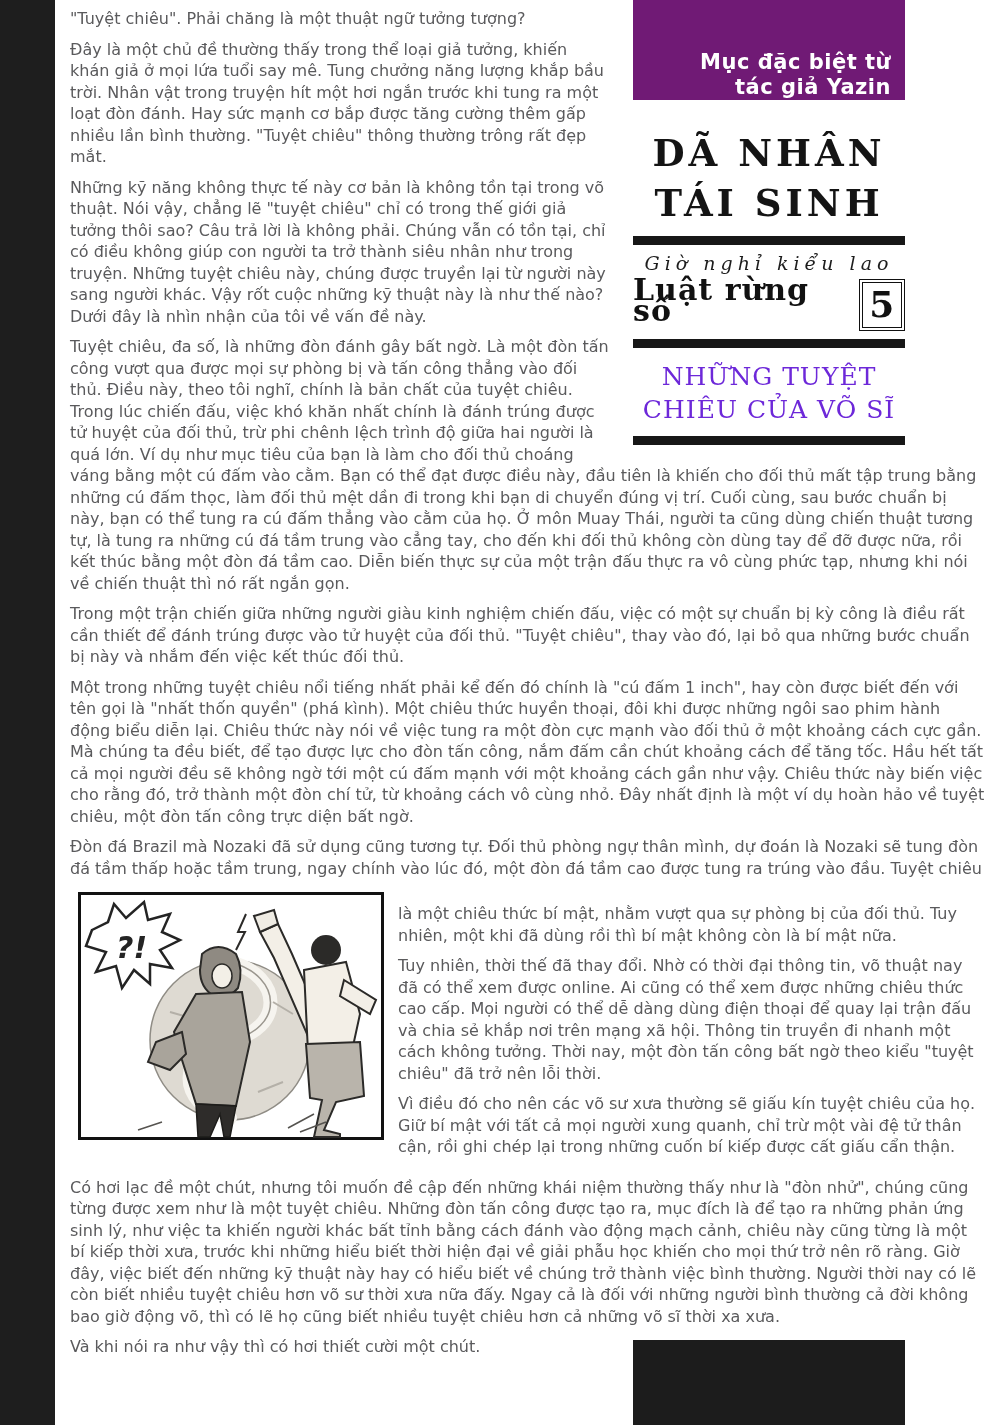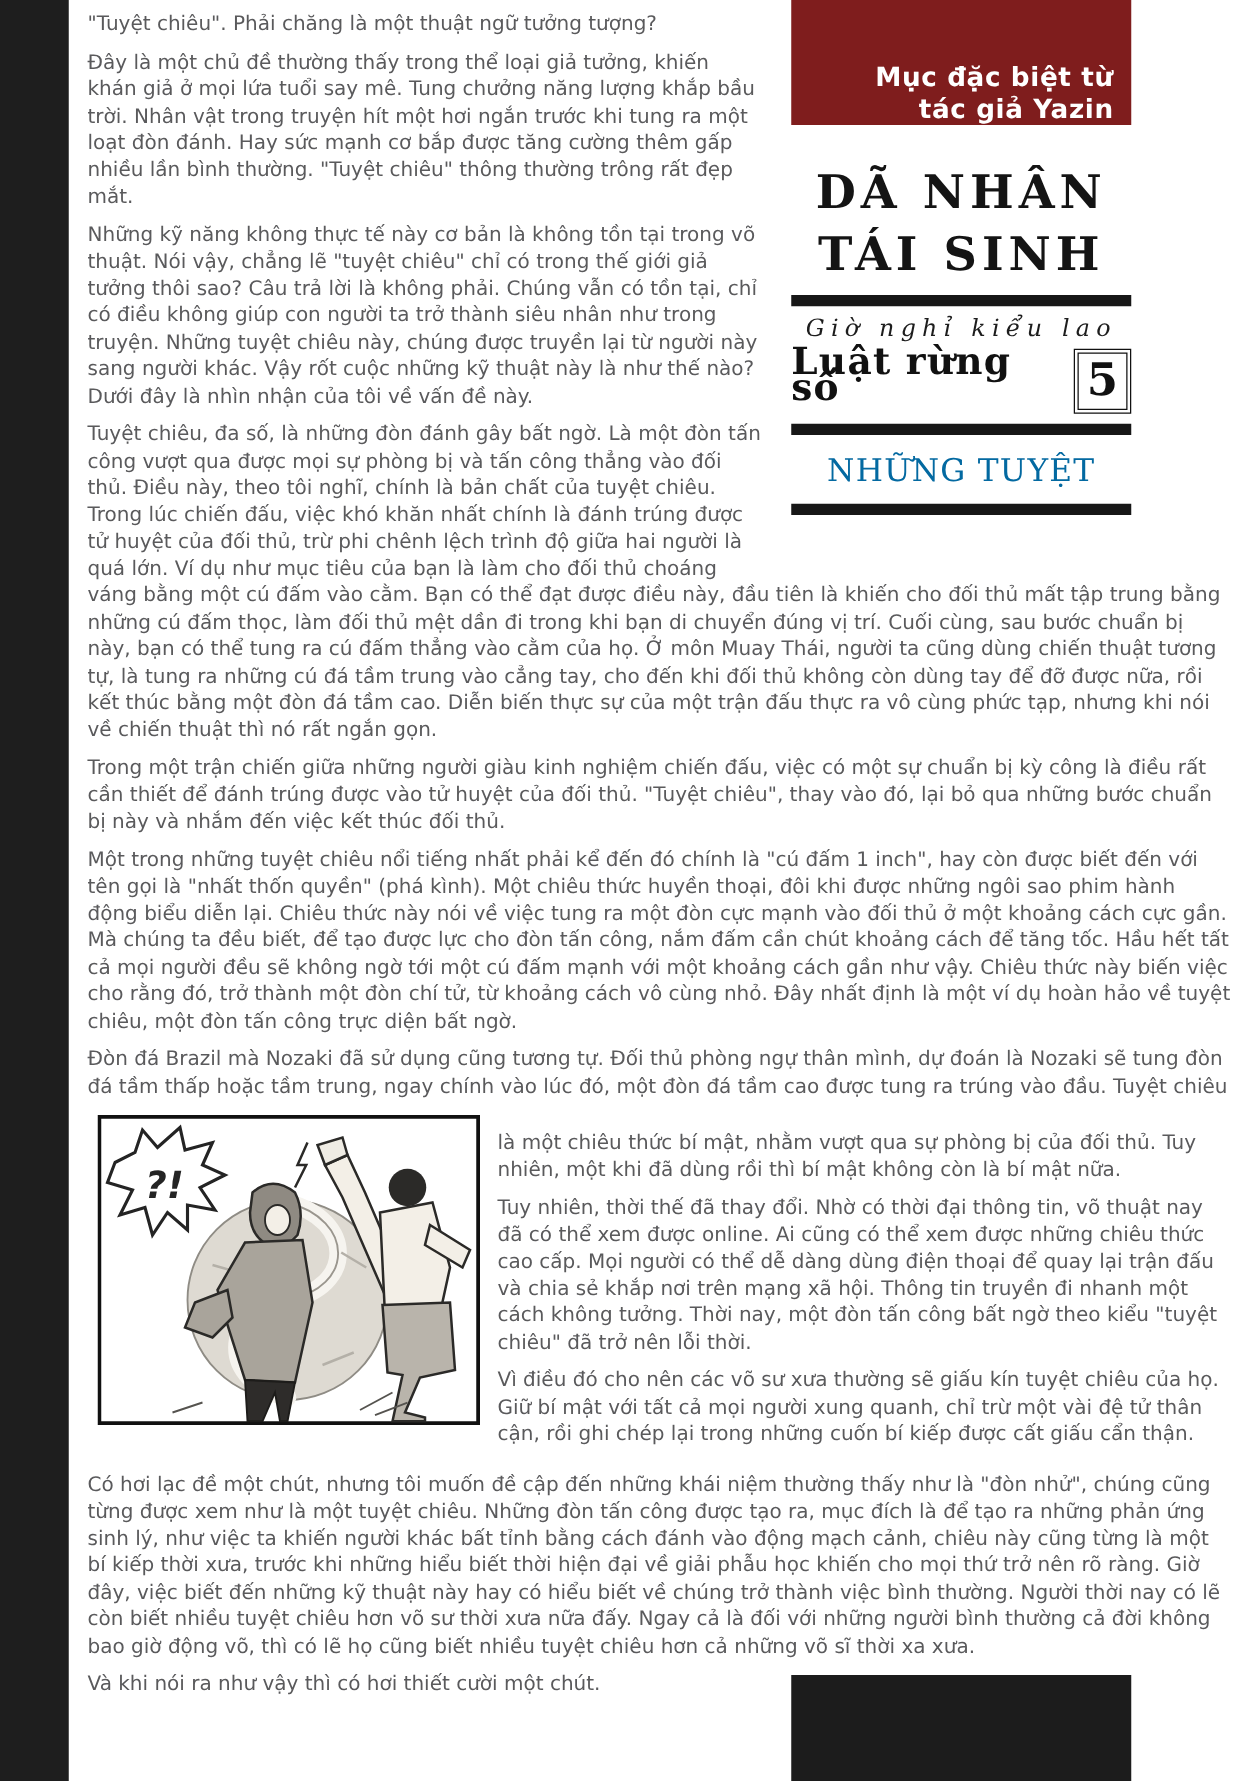--- a/index.html
+++ b/index.html
@@ -5,35 +5,35 @@
   html,body{margin:0;padding:0;background:#fff;}
   body{width:1000px;height:1425px;font-family:"DejaVu Sans",sans-serif;}
   .page{position:relative;width:1000px;height:1425px;overflow:hidden;display:flex;background:#fff;}
   .leftbar{flex:none;width:55px;background:#1e1e1e;}
   .content{flex:1;padding:0 15px;color:#5a5a5c;font-size:16px;line-height:21.5px;text-align:left;}
   .content p{margin:0 0 9px 0;}
   .content p.first{margin-top:8px;}
 
   
   .sidebar{float:right;width:352px;height:424px;margin:0 0 22px 22px;}
-  .kicker-box{width:244px;height:90px;background:#7f1d1d;color:#fff;padding:10px 14px 0 14px;
+  .kicker-box{width:244px;height:90px;background:#701a75;color:#fff;padding:10px 14px 0 14px;
               display:flex;flex-direction:column;justify-content:flex-end;align-items:flex-end;}
   .kicker-box div{font-weight:bold;font-size:21px;line-height:25px;text-align:right;letter-spacing:.5px;}
   .series-title{width:272px;text-align:center;font-family:"DejaVu Serif",serif;font-weight:bold;
                 color:#141414;font-size:37px;line-height:50px;letter-spacing:4px;margin-top:28px;
                 text-transform:uppercase;}
   .bar{width:272px;height:9px;background:#171717;border:none;margin:8px 0;}
   .break-label{width:272px;text-align:center;font-family:"DejaVu Serif",serif;font-style:italic;
                font-size:19px;letter-spacing:5px;color:#1d1d1d;margin:2px 0 4px 0;white-space:nowrap;}
   .series-row{width:272px;display:flex;align-items:flex-start;justify-content:center;margin:2px 0 4px 0;}
   .volume-label{font-family:"DejaVu Serif",serif;font-weight:bold;font-size:30px;color:#111;letter-spacing:1px;}
   .issue-badge{width:40px;height:44px;margin-left:9px;border:4px double #111;display:flex;align-items:center;
                justify-content:center;font-family:"DejaVu Serif",serif;font-weight:bold;font-size:36px;color:#111;background:#fff;}
   .episode-title{width:272px;text-align:center;font-family:"DejaVu Serif",serif;font-size:25px;
-                 line-height:33px;color:#0369a1;letter-spacing:1px;margin:12px 0 10px 0;}
+                 line-height:33px;color:#6d28d9;letter-spacing:1px;margin:12px 0 10px 0;}
 
   
   .media-row{display:flex;align-items:flex-start;margin:4px 0 10px 0;}
   .panel{flex:none;width:306px;height:248px;margin:4px 14px 0 8px;}
   .beside{flex:1;min-width:0;margin-top:15px;}
   .beside p{margin:0 0 9px 0;}
 
   .bottom-box{position:absolute;right:95px;bottom:0;width:272px;height:85px;background:#1c1c1c;}
 </style>
 </head>
@@ -55,20 +55,21 @@
       </div>
       <div class="bar"></div>
       <div class="break-label">Giờ nghỉ kiểu lao</div>
       <div class="series-row">
         <span class="volume-label">Luật rừng số</span>
         <span class="issue-badge">5</span>
       </div>
       <div class="bar"></div>
       <div class="episode-title">
         <div>NHỮNG TUYỆT</div>
+        <div>CHIÊU CỦA VÕ SĨ</div>
       </div>
       <div class="bar"></div>
     </aside>
 
     <p class="first">"Tuyệt chiêu". Phải chăng là một thuật ngữ tưởng tượng?</p>
     <p>Đây là một chủ đề thường thấy trong thể loại giả tưởng, khiến khán giả ở mọi lứa tuổi say mê. Tung chưởng năng lượng khắp bầu trời. Nhân vật trong truyện hít một hơi ngắn trước khi tung ra một loạt đòn đánh. Hay sức mạnh cơ bắp được tăng cường thêm gấp nhiều lần bình thường. "Tuyệt chiêu" thông thường trông rất đẹp mắt.</p>
     <p>Những kỹ năng không thực tế này cơ bản là không tồn tại trong võ thuật. Nói vậy, chẳng lẽ "tuyệt chiêu" chỉ có trong thế giới giả tưởng thôi sao? Câu trả lời là không phải. Chúng vẫn có tồn tại, chỉ có điều không giúp con người ta trở thành siêu nhân như trong truyện. Những tuyệt chiêu này, chúng được truyền lại từ người này sang người khác. Vậy rốt cuộc những kỹ thuật này là như thế nào? Dưới đây là nhìn nhận của tôi về vấn đề này.</p>
     <p>Tuyệt chiêu, đa số, là những đòn đánh gây bất ngờ. Là một đòn tấn công vượt qua được mọi sự phòng bị và tấn công thẳng vào đối thủ. Điều này, theo tôi nghĩ, chính là bản chất của tuyệt chiêu. Trong lúc chiến đấu, việc khó khăn nhất chính là đánh trúng được tử huyệt của đối thủ, trừ phi chênh lệch trình độ giữa hai người là quá lớn. Ví dụ như mục tiêu của bạn là làm cho đối thủ choáng váng bằng một cú đấm vào cằm. Bạn có thể đạt được điều này, đầu tiên là khiến cho đối thủ mất tập trung bằng những cú đấm thọc, làm đối thủ mệt dần đi trong khi bạn di chuyển đúng vị trí. Cuối cùng, sau bước chuẩn bị này, bạn có thể tung ra cú đấm thẳng vào cằm của họ. Ở môn Muay Thái, người ta cũng dùng chiến thuật tương tự, là tung ra những cú đá tầm trung vào cẳng tay, cho đến khi đối thủ không còn dùng tay để đỡ được nữa, rồi kết thúc bằng một đòn đá tầm cao. Diễn biến thực sự của một trận đấu thực ra vô cùng phức tạp, nhưng khi nói về chiến thuật thì nó rất ngắn gọn.</p>
     <p>Trong một trận chiến giữa những người giàu kinh nghiệm chiến đấu, việc có một sự chuẩn bị kỳ công là điều rất cần thiết để đánh trúng được vào tử huyệt của đối thủ. "Tuyệt chiêu", thay vào đó, lại bỏ qua những bước chuẩn bị này và nhắm đến việc kết thúc đối thủ.</p>
     <p>Một trong những tuyệt chiêu nổi tiếng nhất phải kể đến đó chính là "cú đấm 1 inch", hay còn được biết đến với tên gọi là "nhất thốn quyền" (phá kình). Một chiêu thức huyền thoại, đôi khi được những ngôi sao phim hành động biểu diễn lại. Chiêu thức này nói về việc tung ra một đòn cực mạnh vào đối thủ ở một khoảng cách cực gần. Mà chúng ta đều biết, để tạo được lực cho đòn tấn công, nắm đấm cần chút khoảng cách để tăng tốc. Hầu hết tất cả mọi người đều sẽ không ngờ tới một cú đấm mạnh với một khoảng cách gần như vậy. Chiêu thức này biến việc cho rằng đó, trở thành một đòn chí tử, từ khoảng cách vô cùng nhỏ. Đây nhất định là một ví dụ hoàn hảo về tuyệt chiêu, một đòn tấn công trực diện bất ngờ.</p>

